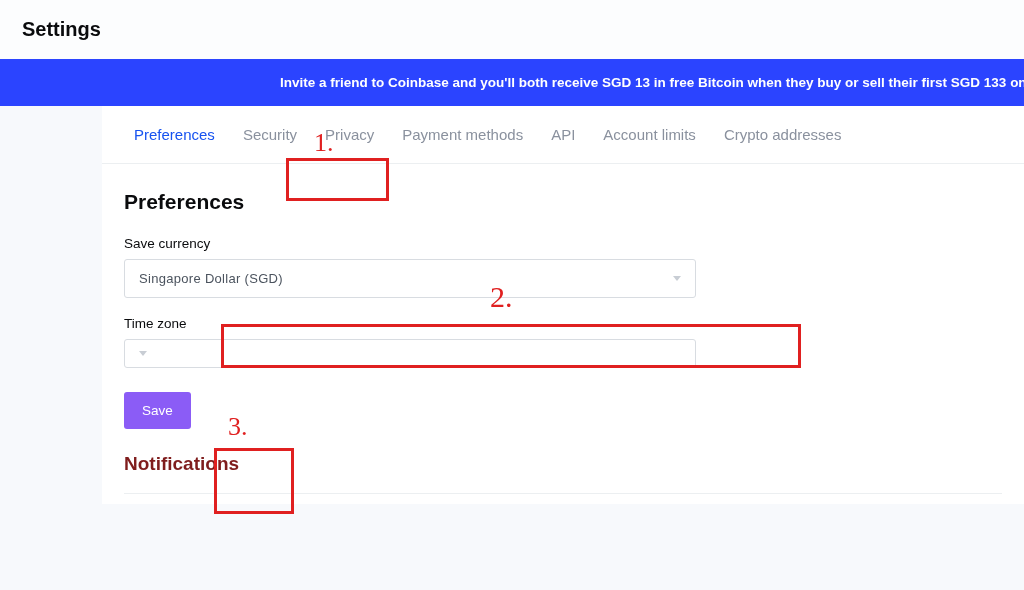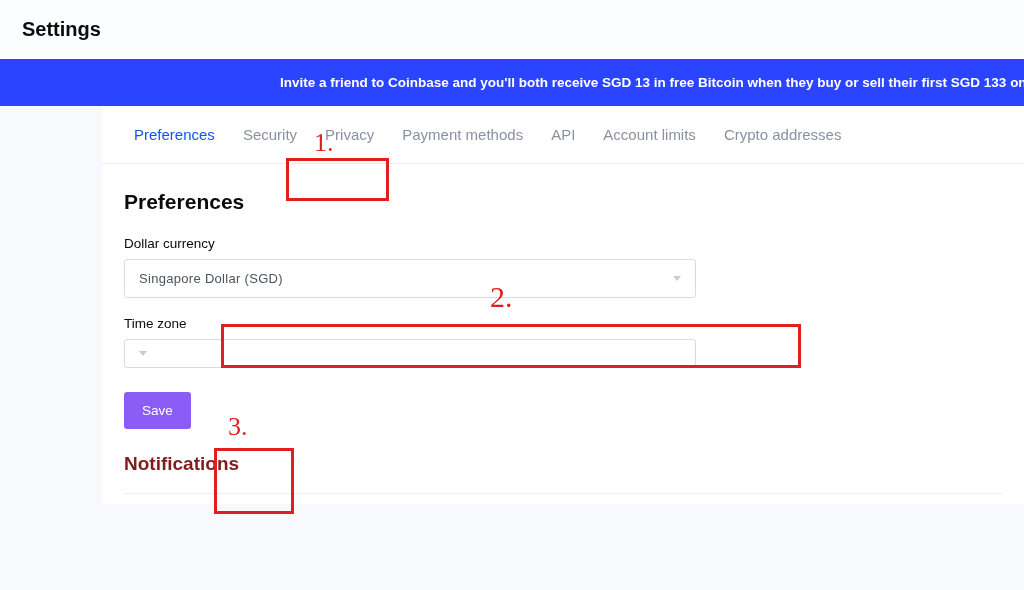--- a/index.html
+++ b/index.html
@@ -162,21 +162,21 @@
       <div class="tab">Payment methods</div>
       <div class="tab">API</div>
       <div class="tab">Account limits</div>
       <div class="tab">Crypto addresses</div>
     </div>
 
     <div class="section">
       <div class="section-title">Preferences</div>
 
       <div class="form-group">
-        <span class="label">Dollar currency</span>
+        <span class="label">Save currency</span>
         <div class="select">
           <span>Singapore Dollar (SGD)</span>
           <span class="caret"></span>
         </div>
       </div>
 
       <div class="form-group">
         <span class="label">Time zone</span>
         <div class="select">
           <span class="caret"></span>

